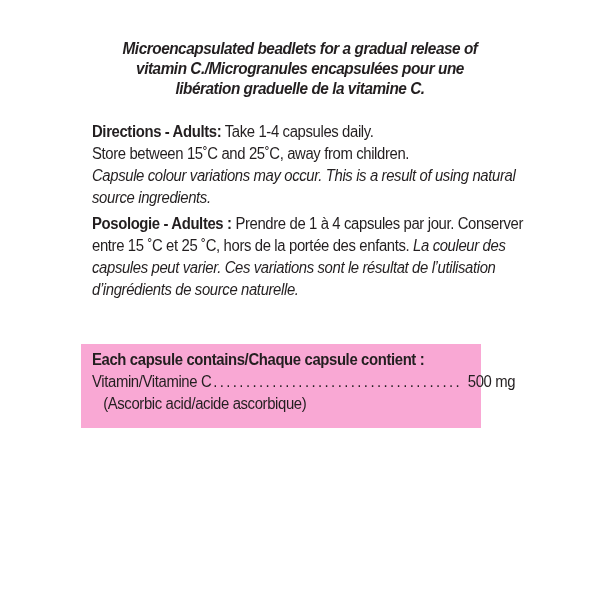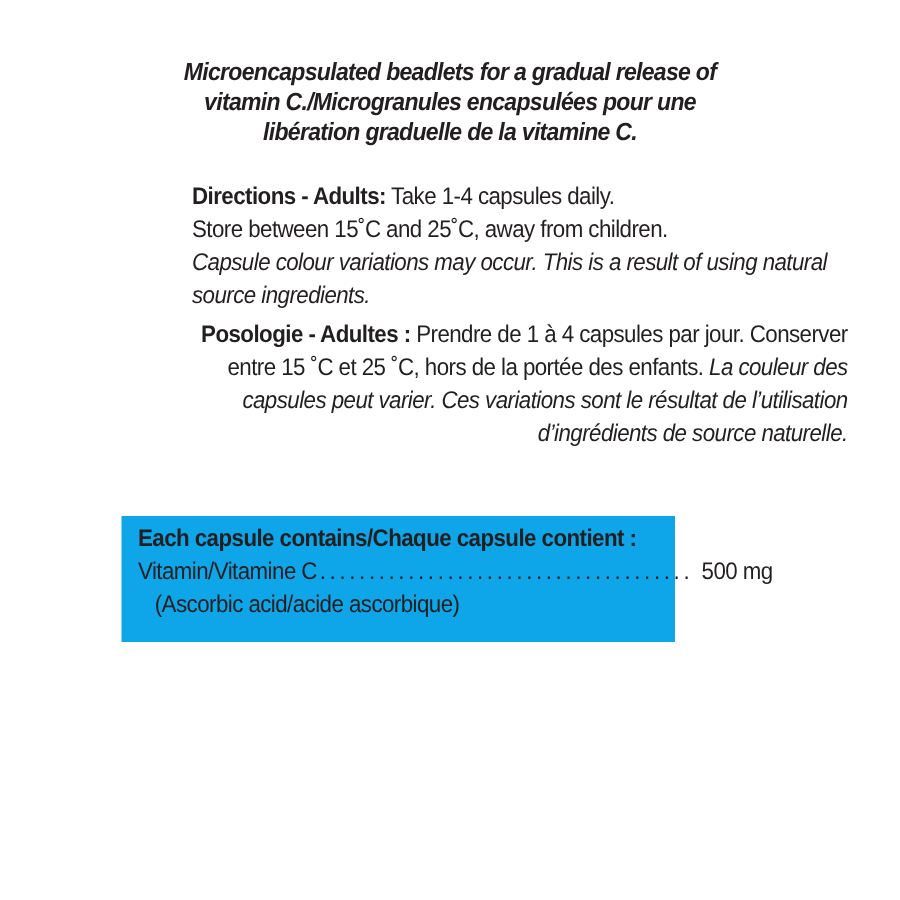--- a/index.html
+++ b/index.html
@@ -37,39 +37,38 @@
       transform: scaleX(0.93);
       transform-origin: center top;
     }
     .block {
       position: absolute;
       left: 92px;
       width: 440px;
       font-size: 16px;
       line-height: 22px;
       letter-spacing: -0.4px;
-      margin-left: 36px;
     }
     .block .para {
       transform: scaleX(0.93);
       transform-origin: left top;
       width: 470px;
     }
     .b { font-weight: bold; }
     .i { font-style: italic; }
     .directions { top: 121px; }
-    .posologie { top: 213px; text-align: right; }
+    .posologie { top: 213px; }
 
     .panel {
       position: absolute;
       left: 81px;
       top: 344px;
-      width: 369px;
+      width: 400px;
       height: 84px;
-      background: #0ea5e9;
+      background: #f9a8d4;
     }
     .panel-inner {
       position: absolute;
       left: 11px;
       top: 5px;
       width: 460px;
       font-size: 16px;
       line-height: 22px;
       letter-spacing: -0.4px;
       transform: scaleX(0.93);

